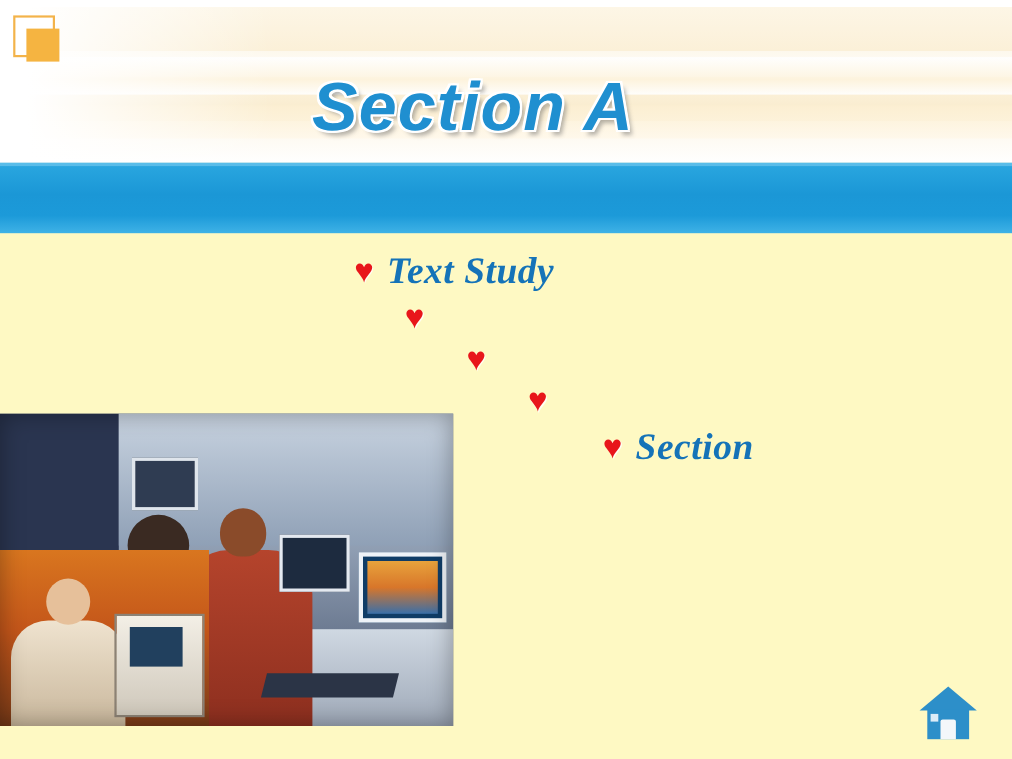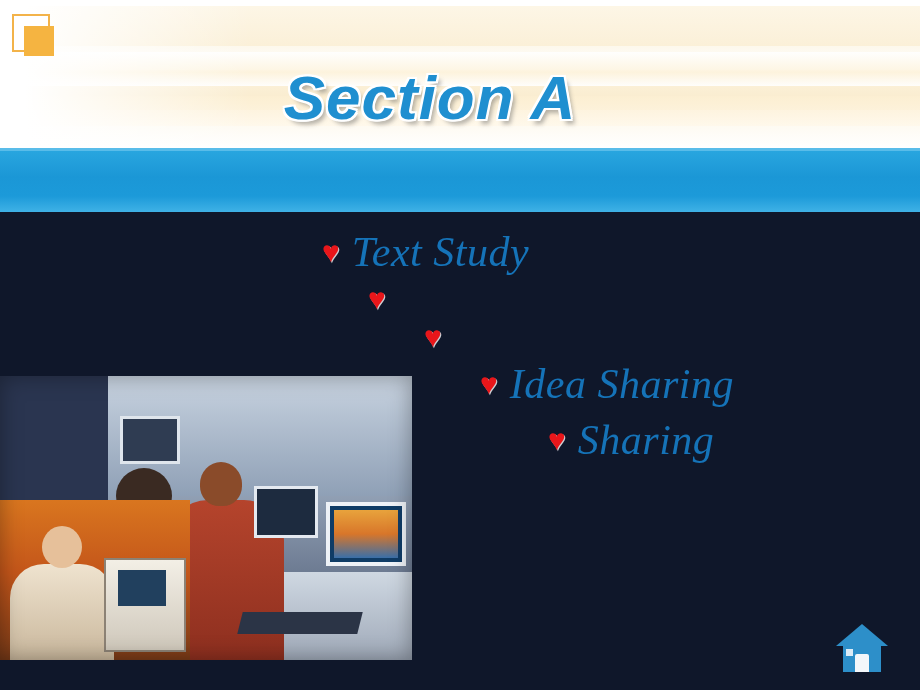--- a/index.html
+++ b/index.html
@@ -10,21 +10,21 @@
     width: 920px;
     height: 690px;
     overflow: hidden;
     font-family: "Liberation Serif", serif;
     background: #ffffff;
   }
   .slide {
     position: relative;
     width: 920px;
     height: 690px;
-    background: #0f172a;
+    background: #fef9c3;
     overflow: hidden;
   }
 
   
   .banner {
     position: absolute;
     left: 0;
     top: 0;
     width: 920px;
     height: 148px;
@@ -152,22 +152,22 @@
   .heart {
     color: #e8161a;
     font-size: 30px;
     line-height: 1;
     margin-right: 12px;
     text-shadow: 1px 1px 0 rgba(255,255,255,.8);
   }
   .bullet-text {
     font-family: "Liberation Serif", serif;
     font-style: italic;
-    font-weight: normal;
-    font-size: 42px;
+    font-weight: bold;
+    font-size: 34px;
     color: #1573b8;
     letter-spacing: .5px;
     text-align: center;
   }
   .r0 { padding-left: 322px; }
   .r1 { padding-left: 368px; }
   .r2 { padding-left: 424px; }
   .r3 { padding-left: 480px; }
   .r4 { padding-left: 548px; }
 
@@ -343,26 +343,25 @@
     <div class="bullet-row r1">
       <span class="heart">♥</span>
     </div>
 
     <div class="bullet-row r2">
       <span class="heart">♥</span>
     </div>
 
     <div class="bullet-row r3">
       <span class="heart">♥</span>
-      <span class="bullet-text">Idea Sharing</span>
     </div>
 
     <div class="bullet-row r4">
       <span class="heart">♥</span>
-      <span class="bullet-text">Sharing</span>
+      <span class="bullet-text">Section</span>
     </div>
 
   </div>
 
   <div class="photo">
     <div class="ph-office">
       <div class="room-back"></div>
       <div class="mon1"></div>
       <div class="desk"></div>
       <div class="man-body"></div>

